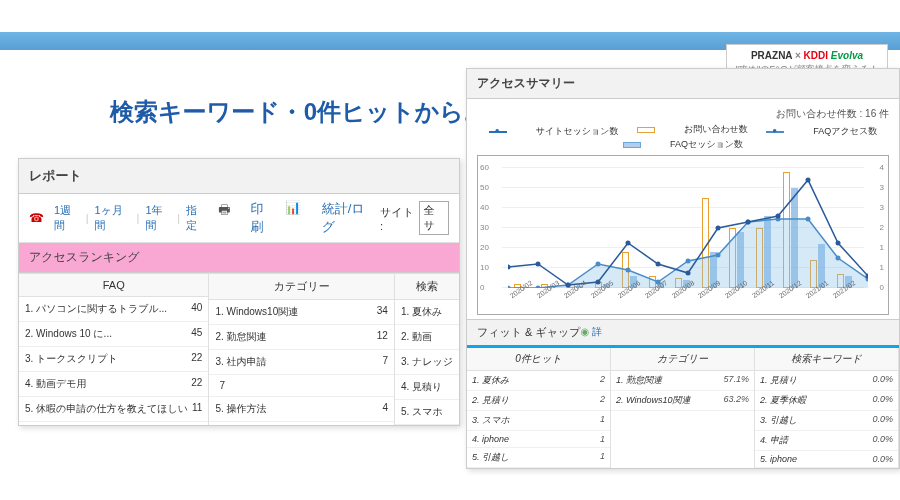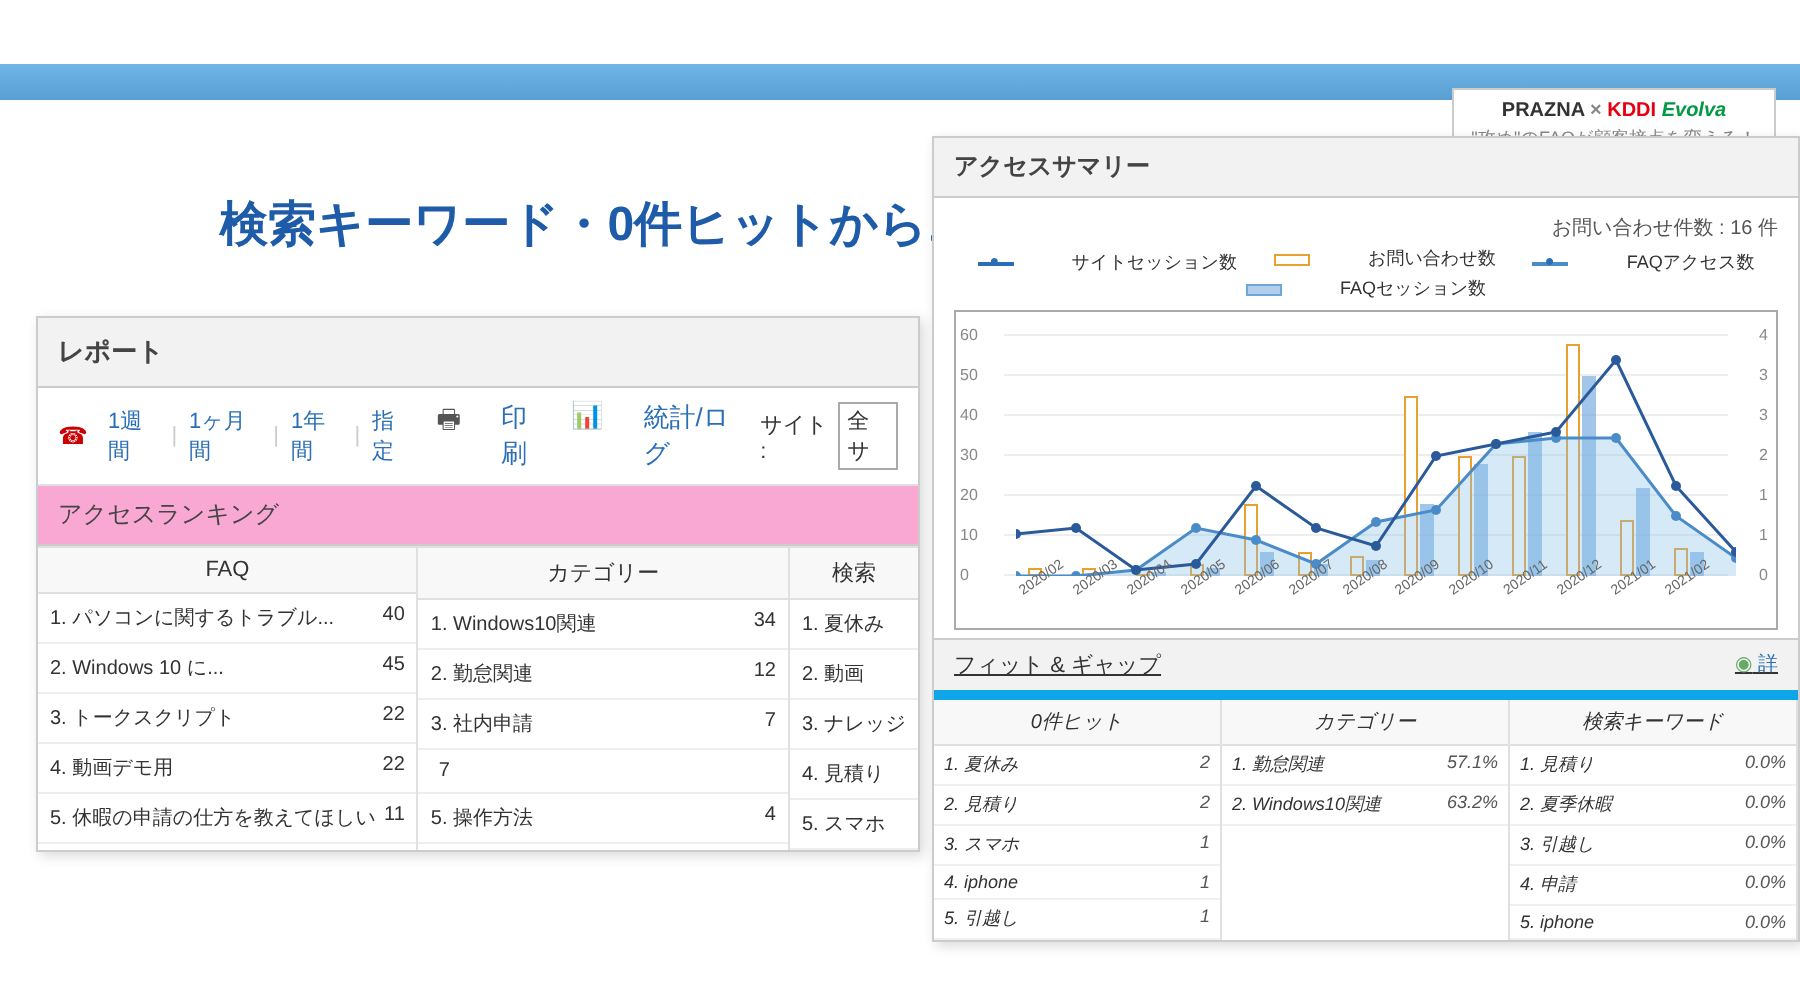--- a/index.html
+++ b/index.html
@@ -44,21 +44,21 @@
   .ygrid span{position:absolute;left:-22px;top:-5px;}
   .ygrid .r{left:auto;right:-20px;}
   .bars { position:absolute; left:30px; right:30px; bottom:26px; height:120px; display:flex; align-items:flex-end; justify-content:space-between; }
   .bar-group { flex:1; display:flex; align-items:flex-end; justify-content:center; gap:1px; position:relative;}
   .bar { width:7px; }
   .bar.faq { background:rgba(100,160,220,0.6); }
   .bar.inq { background:#fff; border:1px solid #e8a030; }
   .xlabels { position:absolute; left:30px; right:30px; bottom:2px; height:24px; display:flex; justify-content:space-between; }
   .xlabels span { flex:1; text-align:center; font-size:7px; color:#666; transform:rotate(-35deg); transform-origin:top left; margin-top:6px;}
   svg.lines { position:absolute; left:30px; right:30px; bottom:26px; height:120px; pointer-events:none;}
-  .fit-head { background:#f2f2f2; border-top:1px solid #ccc; border-bottom:5px solid #0ea5e9; padding:5px 10px; font-size:11px; display:flex; justify-content:space-between;text-decoration:underline;}
+  .fit-head { background:#f2f2f2; border-top:1px solid #ccc; border-bottom:3px solid #0ea5e9; padding:5px 10px; font-size:11px; display:flex; }
   .fit-head a{color:#2a6fb5;text-decoration:none;font-size:10px;}
   .fit-tables { display:flex;font-style:italic; }
   .fit-col { flex:1; border-right:1px solid #e0e0e0; }
   .fit-thead { background:#f8f8f8; border-bottom:1px solid #e0e0e0; text-align:center; padding:4px; font-size:10px; }
   .fit-item { display:flex; padding:3px 5px; border-bottom:1px solid #f0f0f0; font-size:9px; }
   .fit-item .lbl{flex:1;overflow:hidden;text-overflow:ellipsis;white-space:nowrap;}
   .fit-item .val{color:#555;margin-left:3px;}
   .ico-print::before{content:"🖶";color:#555;}
   .ico-stats::before{content:"📊";}
 </style>

